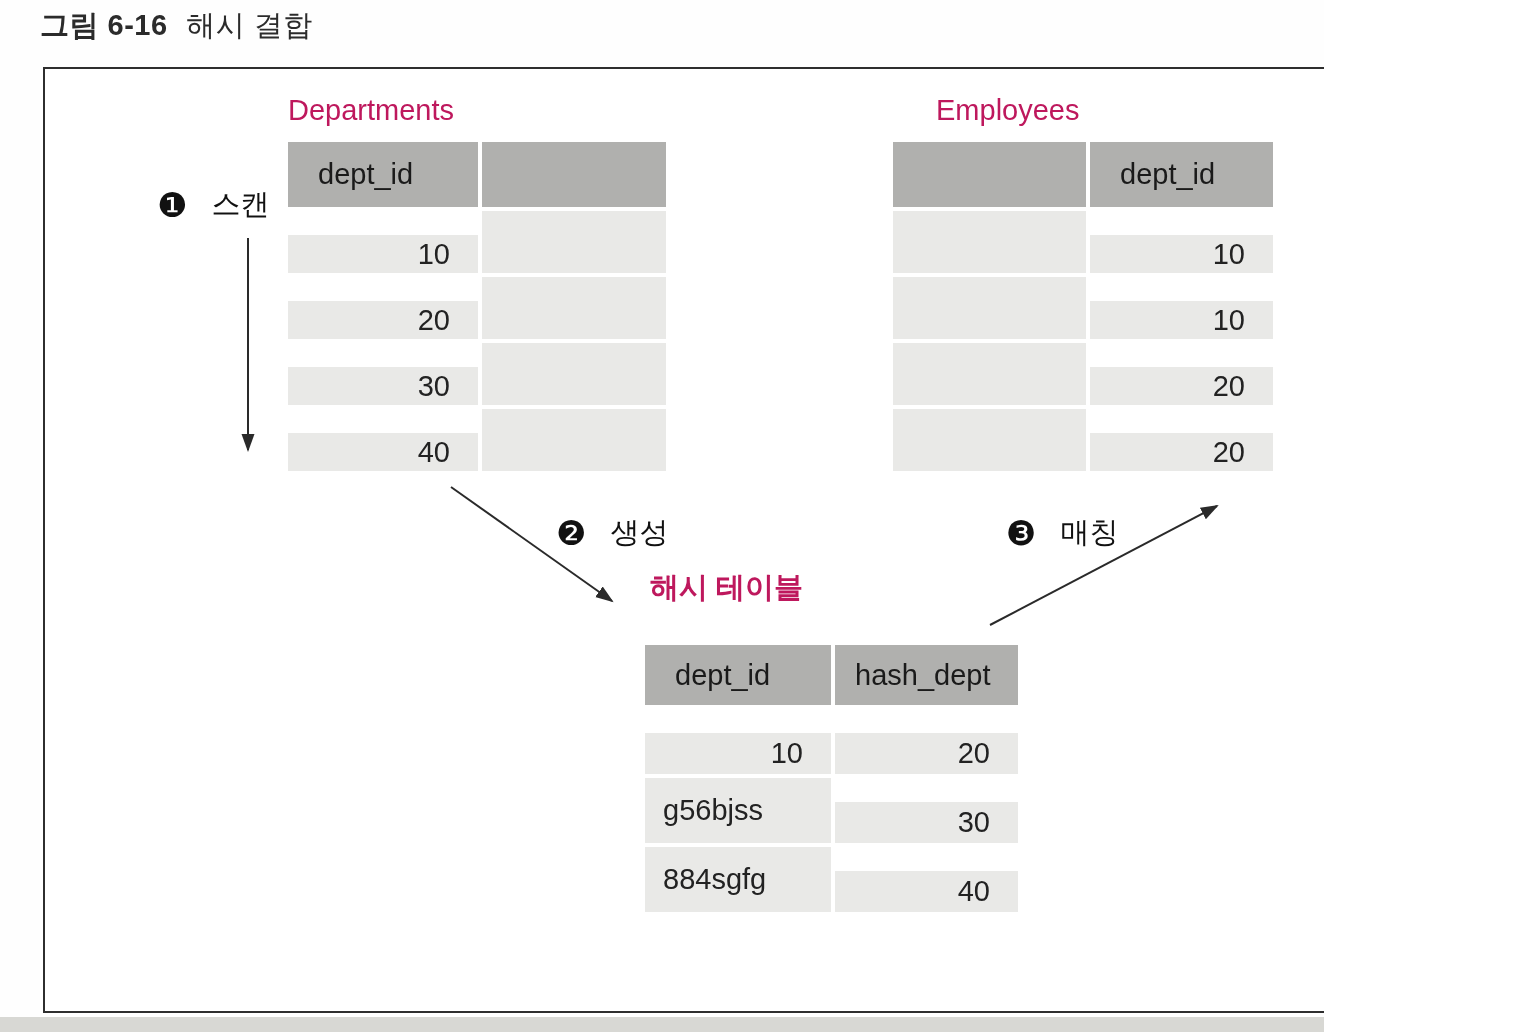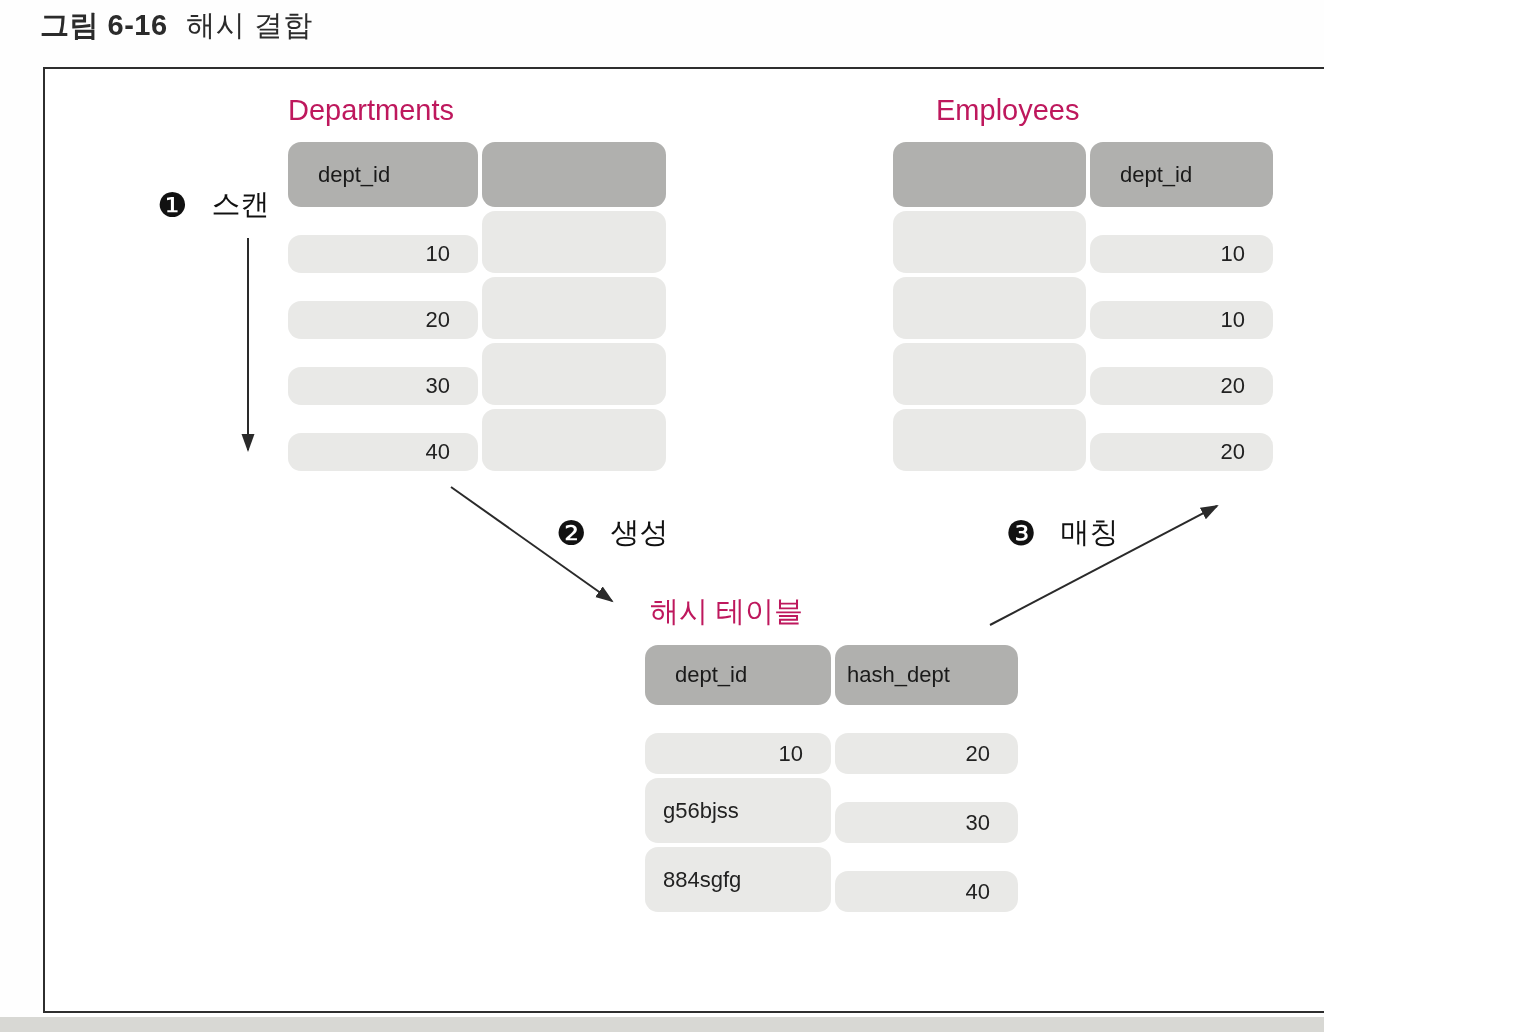--- a/index.html
+++ b/index.html
@@ -45,53 +45,52 @@
 
   
   .tbl-title {
     position: absolute;
     font-size: 29px;
     font-weight: 500;
     color: #be185d;
   }
   #title-dep { left: 288px; top: 94px; }
   #title-emp { left: 896px; top: 94px; margin-left: 40px; }
-  #title-hash { left: 650px; top: 592px; font-weight: 400; }
+  #title-hash { left: 650px; top: 568px; font-weight: 700; }
 
   
   .dtable {
     position: absolute;
     display: grid;
     gap: 4px;
   }
   #t-dep  { left: 288px; top: 142px; width: 378px;
             grid-template-columns: 190px 184px;
             grid-template-rows: 65px 62px 62px 62px 62px; }
   #t-emp  { left: 893px; top: 142px; width: 380px;
             grid-template-columns: 193px 183px;
             grid-template-rows: 65px 62px 62px 62px 62px; }
   #t-hash { left: 645px; top: 645px; width: 373px;
             grid-template-columns: 186px 183px;
             grid-template-rows: 60px 65px 65px 65px 65px; }
 
   .cell {
     display: flex;
     align-items: center;
-    font-size: 22px;
+    font-size: 29px;
     color: #222222;
     background: #e9e9e7;
-    border-radius: 13px;
   }
   .cell.th {
     background: #b0b0ae;
     color: #1a1a1a;
     font-weight: 500;
     padding-left: 30px;
   }
-  .cell.th.pad-sm { padding-left: 12px; }
+  .cell.th.pad-sm { padding-left: 20px; }
   .cell.num { justify-content: flex-end; padding-right: 28px; margin-top: 24px; }
   .cell.txt { justify-content: flex-start; padding-left: 18px; }
 
   
   .step {
     position: absolute;
     display: flex;
     align-items: center;
     color: #111111;
     white-space: nowrap;

